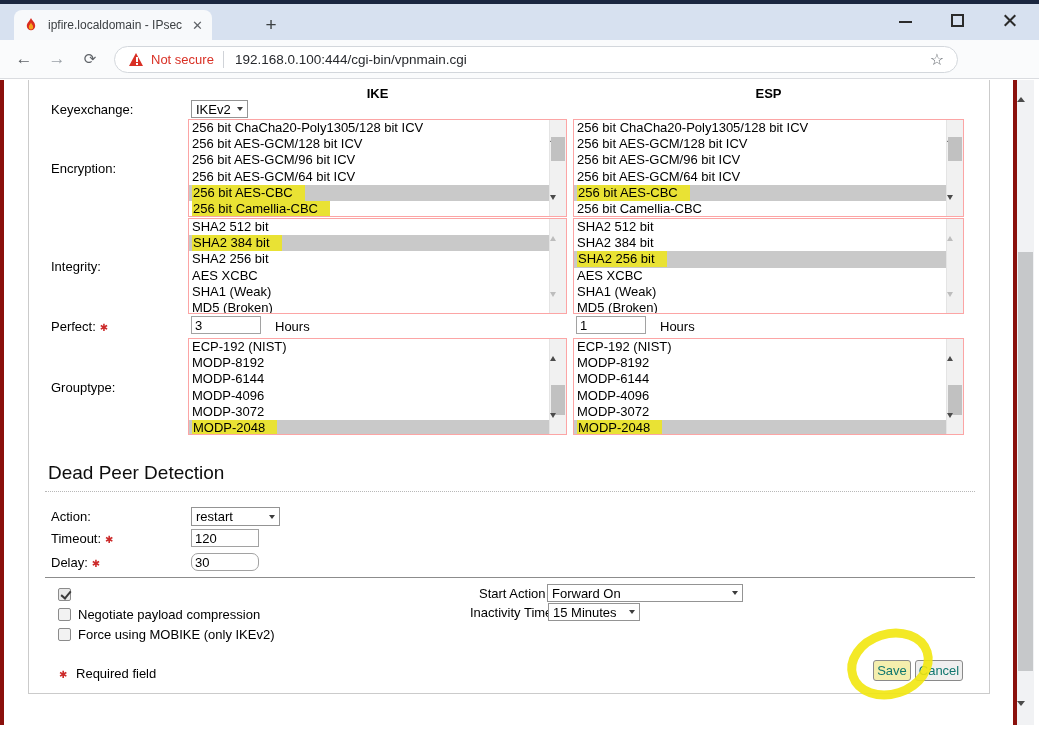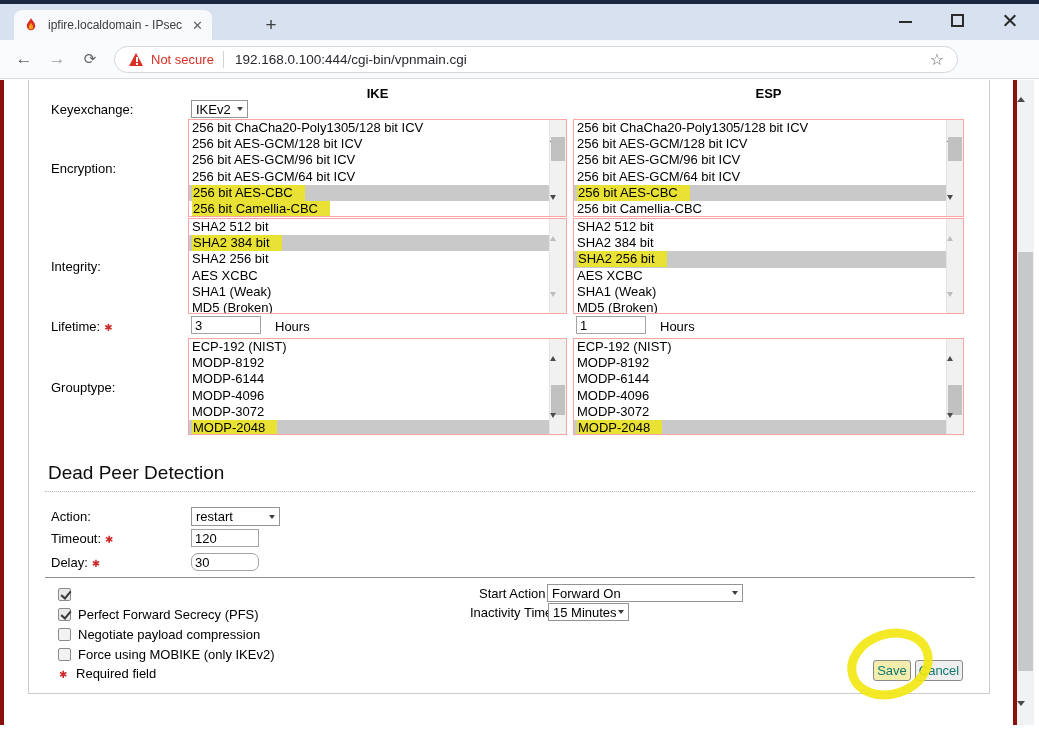--- a/index.html
+++ b/index.html
@@ -204,21 +204,21 @@
           <div class="lb-row">AES XCBC</div>
           <div class="lb-row">SHA1 (Weak)</div>
           <div class="lb-row">MD5 (Broken)</div>
           <div class="lb-sb disabled">
           <span class="sb-btn"><span class="tri-u"></span></span>
           <span class="sb-btn bottom"><span class="tri-d"></span></span>
         </div>
       </div>
 
       <div class="lbl" style="left:22px;top:239px">
-        <span>Lifetime:</span><span class="req">✱</span>
+        <span>Perfect:</span><span class="req">✱</span>
       </div>
       <input class="txt" style="left: 162px; top: 236px; width: 70px; height: 18px;" value="3">
       <div class="lbl" style="left:246px;top:239px">Hours</div>
       <input class="txt" style="left: 547px; top: 236px; width: 70px; height: 18px;" value="1">
       <div class="lbl" style="left:631px;top:239px">Hours</div>
 
       <div class="lbl" style="left:22px;top:300px">Grouptype:</div>
       <div class="listbox" style="left:159px;top:258px;width:379px;height:97px">
         <div class="lb-row">ECP-192 (NIST)</div>
           <div class="lb-row">MODP-8192</div>
@@ -265,24 +265,20 @@
       </div>
       <input class="txt" style="left: 162px; top: 473px; width: 68px; height: 18px; border-radius: 7px;" value="30">
 
       <div class="solid-rule" style="left:16px;top:497px;width:930px"></div>
 
       <div class="cb-list">
           <div class="cbrow">
             <span class="cb on"></span>
           </div>
           <div class="cbrow">
-            <span class="cb on"></span>
-            <span class="cblbl">Perfect Forward Secrecy (PFS)</span>
-          </div>
-          <div class="cbrow">
             <span class="cb"></span>
             <span class="cblbl">Negotiate payload compression</span>
           </div>
           <div class="cbrow">
             <span class="cb"></span>
             <span class="cblbl">Force using MOBIKE (only IKEv2)</span>
           </div>
         </div>
 
       <div class="lbl" style="left:30px;top:586px">
@@ -290,21 +286,21 @@
         <span style="margin-left:5px">Required field</span>
       </div>
 
       <div class="lbl" style="left:450px;top:506px">Start Action</div>
       <div class="sel-box" style="left:518px;top:504px;width:196px;height:18px">
         <span>Forward On</span>
         <span class="tri-down"></span>
       </div>
 
       <div class="lbl" style="left:441px;top:525px">Inactivity Timeout</div>
-      <div class="sel-box" style="left:519px;top:523px;width:81px;height:18px">
+      <div class="sel-box" style="left:519px;top:523px;width:92px;height:18px">
         <span>15 Minutes</span>
         <span class="tri-down"></span>
       </div>
 
       <button class="btn save" style="left:844px;top:580px;width:38px">Save</button>
       <button class="btn" style="left:886px;top:580px;width:48px">Cancel</button>
       <svg class="save-circle" width="98" height="84">
         <ellipse cx="49" cy="41" rx="39" ry="30" fill="none" stroke="#f2e70e" stroke-width="9" opacity="0.9" transform="rotate(-18 49 41)"></ellipse>
       </svg>
 

